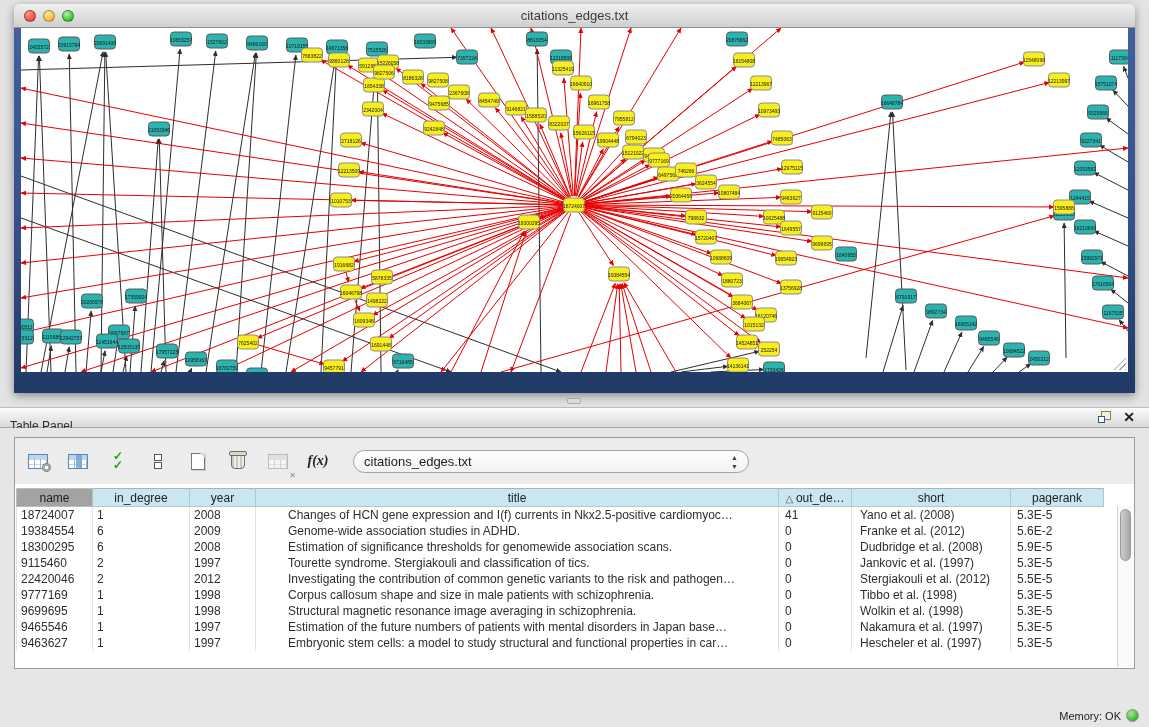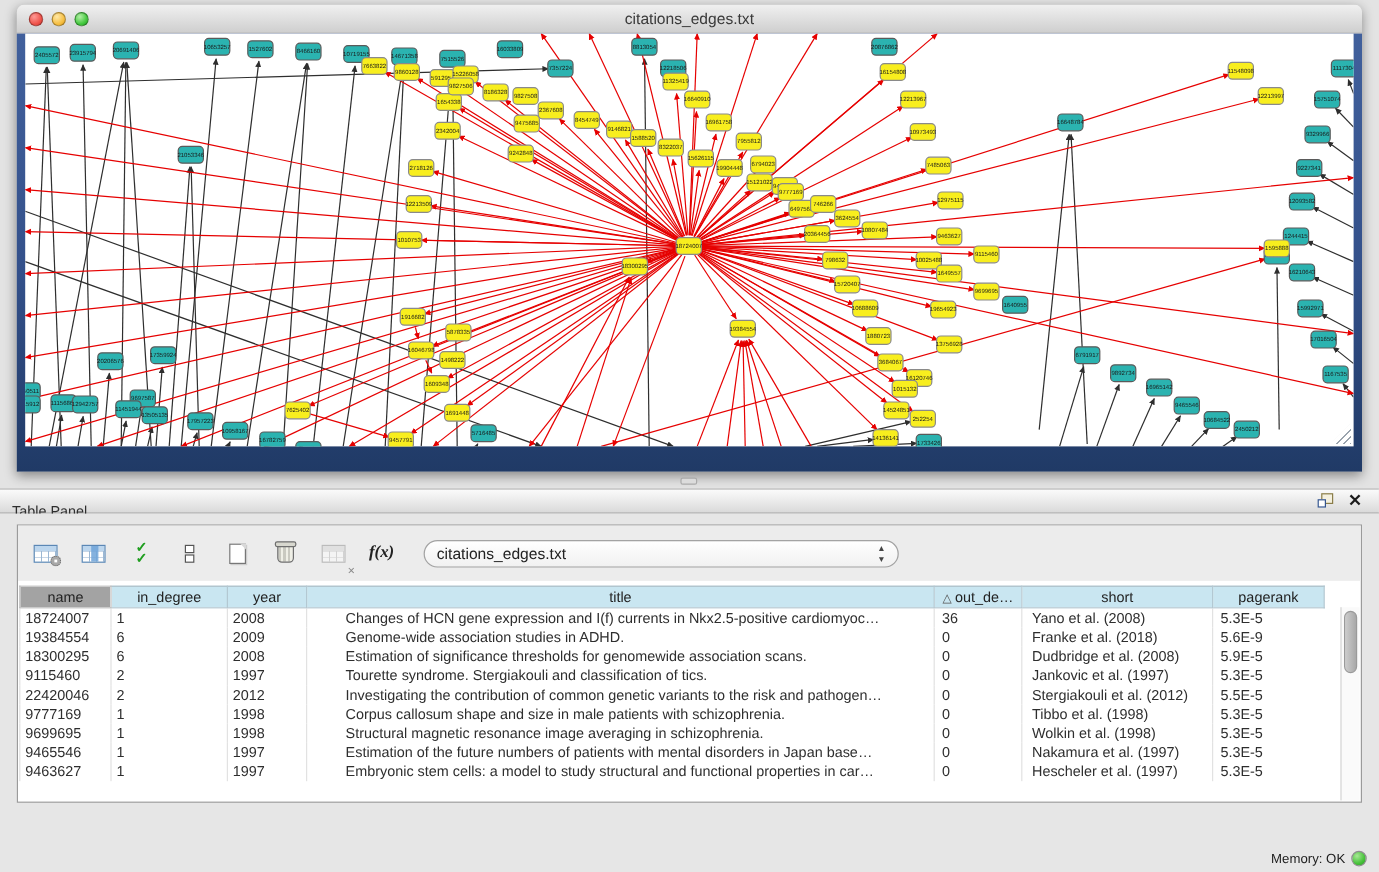--- a/index.html
+++ b/index.html
@@ -484,32 +484,32 @@
             <th style="width: 159px;">short</th>
             <th style="width: 93px;">pagerank</th>
           </tr>
         </thead>
       <tbody id="tbl-body">
           <tr>
             <td class="c0">18724007</td>
             <td class="c1">1</td>
             <td class="c2">2008</td>
             <td class="c3">Changes of HCN gene expression and I(f) currents in Nkx2.5-positive cardiomyoc…</td>
-            <td class="c4">36</td>
+            <td class="c4">41</td>
             <td class="c5">Yano et al. (2008)</td>
             <td class="c6">5.3E-5</td>
           </tr>
           <tr>
             <td class="c0">19384554</td>
             <td class="c1">6</td>
             <td class="c2">2009</td>
             <td class="c3">Genome-wide association studies in ADHD.</td>
             <td class="c4">0</td>
-            <td class="c5">Franke et al. (2018)</td>
-            <td class="c6">5.6E-9</td>
+            <td class="c5">Franke et al. (2012)</td>
+            <td class="c6">5.6E-2</td>
           </tr>
           <tr>
             <td class="c0">18300295</td>
             <td class="c1">6</td>
             <td class="c2">2008</td>
             <td class="c3">Estimation of significance thresholds for genomewide association scans.</td>
             <td class="c4">0</td>
             <td class="c5">Dudbridge et al. (2008)</td>
             <td class="c6">5.9E-5</td>
           </tr>

